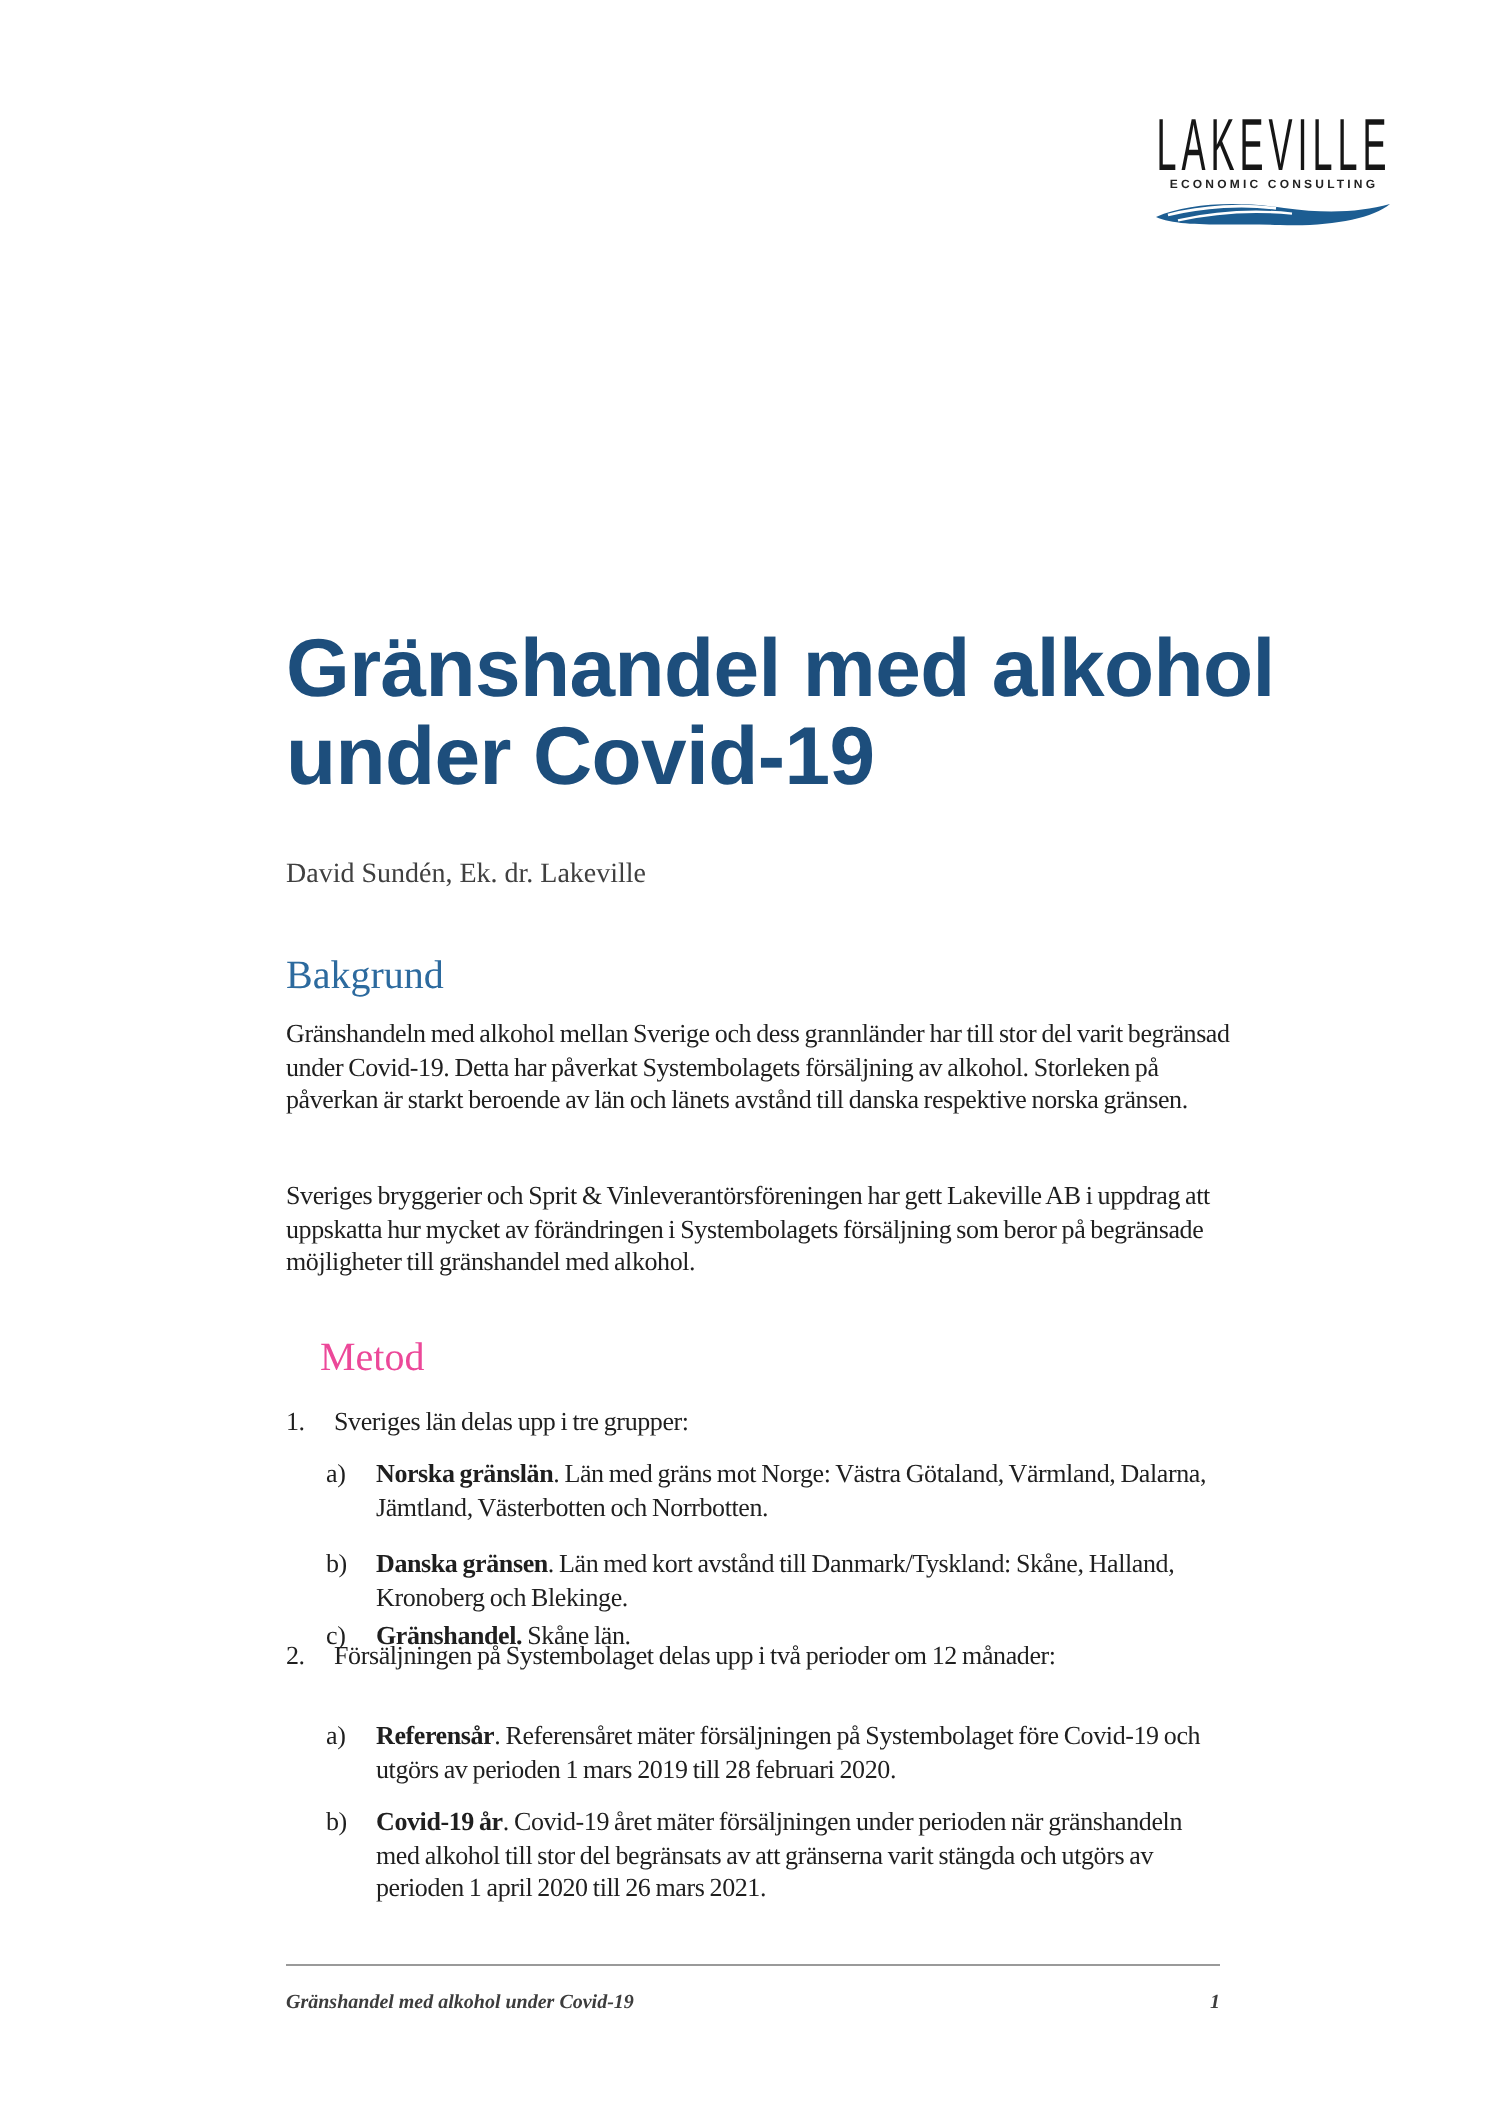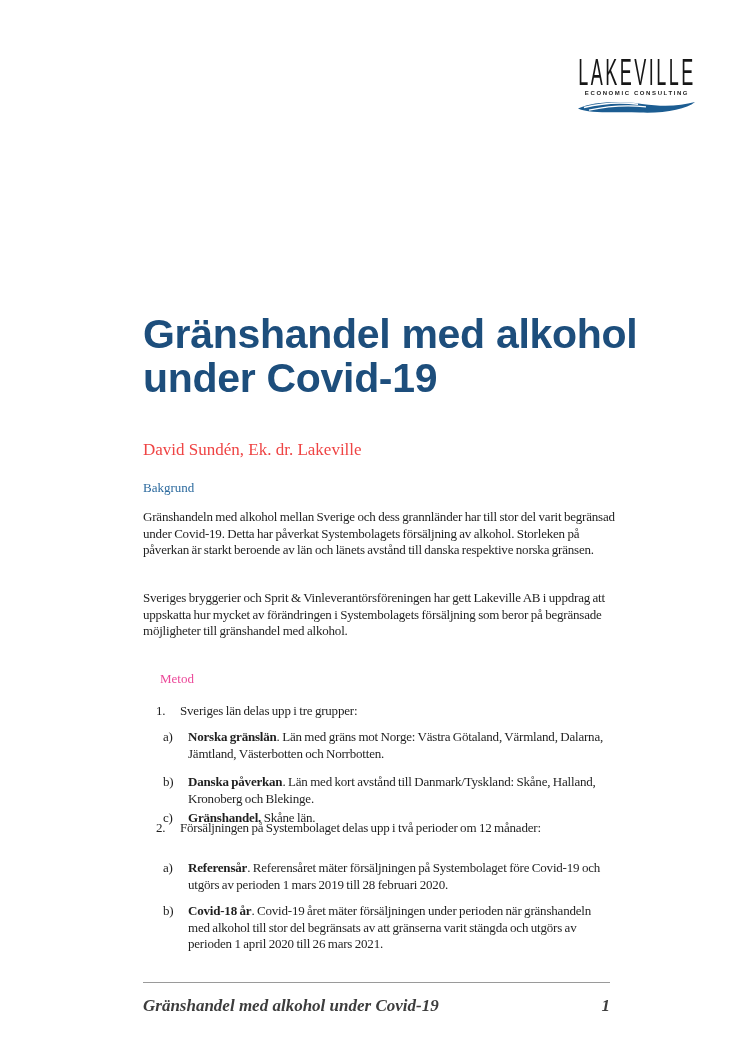--- a/index.html
+++ b/index.html
@@ -27,46 +27,46 @@
   }
   .logo-wave{display:block;margin-top:3px;}
   
   .doc-title{
     position:absolute;left:143px;top:312px;
     font-family:"Liberation Sans", sans-serif;
     font-size:41px;font-weight:700;line-height:44px;
     letter-spacing:-0.3px;
   }
   
-  .author{position:absolute;left:143px;top:440px;font-size:17px;color:#ef4444;}
+  .author{position:absolute;left:143px;top:430px;font-size:14px;color:#404040;}
   
   .section-heading{
     position:absolute;left:143px;
-    font-size:13px;font-weight:400;line-height:24px;
+    font-size:20px;font-weight:400;line-height:24px;
   }
   
   .para{
     position:absolute;left:143px;width:480px;
     font-size:13px;line-height:16.6px;
     letter-spacing:-0.2px;word-spacing:-0.5px;
   }
   
   .list-item{position:absolute;left:143px;width:480px;
-    font-size:13px;line-height:16.6px;letter-spacing:-0.2px;word-spacing:-0.5px;margin-left:13px;}
+    font-size:13px;line-height:16.6px;letter-spacing:-0.2px;word-spacing:-0.5px;}
   .list-item .num{display:inline-block;width:24px;}
   .sub-item{position:absolute;left:163px;width:447px;
     font-size:13px;line-height:16.6px;letter-spacing:-0.2px;word-spacing:-0.5px;
     display:flex;}
   .sub-item .marker{flex:0 0 25px;}
   .sub-item .stext{flex:1 1 auto;}
   .sub-item .stext b{font-weight:700;}
   
   .footer-rule{position:absolute;left:143px;top:982px;width:467px;height:1px;background:#9a9a9a;}
   .footer{position:absolute;left:143px;top:996px;width:467px;
-    font-size:17px;font-style:italic;font-weight:600;color:#3d3d3d;
+    font-size:10px;font-style:italic;font-weight:600;color:#3d3d3d;
     display:flex;justify-content:space-between;}
 </style>
 </head>
 <body>
 
 <div class="page">
 
   <div class="logo">
     <div class="logo-name">LAKEVILLE</div>
     <div class="logo-tagline">ECONOMIC CONSULTING</div>
@@ -94,40 +94,40 @@
     <span class="num">1.</span><span>Sveriges län delas upp i tre grupper:</span>
   </div>
 
   <div class="sub-item" style="top:729px;">
     <span class="marker">a)</span>
     <span class="stext"><b>Norska gränslän</b><span>. Län med gräns mot Norge: Västra Götaland, Värmland, Dalarna, Jämtland, Västerbotten och Norrbotten.</span></span>
   </div>
 
   <div class="sub-item" style="top:774px;">
     <span class="marker">b)</span>
-    <span class="stext"><b>Danska påverkan</b><span>. Län med kort avstånd till Danmark/Tyskland: Skåne, Halland, Kronoberg och Blekinge.</span></span>
+    <span class="stext"><b>Danska gränsen</b><span>. Län med kort avstånd till Danmark/Tyskland: Skåne, Halland, Kronoberg och Blekinge.</span></span>
   </div>
 
   <div class="sub-item" style="top:810px;">
     <span class="marker">c)</span>
     <span class="stext"><b>Gränshandel.</b><span> Skåne län.</span></span>
   </div>
 
   <div class="list-item" style="top:820px;">
     <span class="num">2.</span><span>Försäljningen på Systembolaget delas upp i två perioder om 12 månader:</span>
   </div>
 
   <div class="sub-item" style="top:860px;">
     <span class="marker">a)</span>
     <span class="stext"><b>Referensår</b><span>. Referensåret mäter försäljningen på Systembolaget före Covid-19 och utgörs av perioden 1 mars 2019 till 28 februari 2020.</span></span>
   </div>
 
   <div class="sub-item" style="top:903px;">
     <span class="marker">b)</span>
-    <span class="stext"><b>Covid-18 år</b><span>. Covid-19 året mäter försäljningen under perioden när gränshandeln med alkohol till stor del begränsats av att gränserna varit stängda och utgörs av perioden 1 april 2020 till 26 mars 2021.</span></span>
+    <span class="stext"><b>Covid-19 år</b><span>. Covid-19 året mäter försäljningen under perioden när gränshandeln med alkohol till stor del begränsats av att gränserna varit stängda och utgörs av perioden 1 april 2020 till 26 mars 2021.</span></span>
   </div>
 
   <div class="footer-rule"></div>
   <div class="footer">
     <span>Gränshandel med alkohol under Covid-19</span>
     <span>1</span>
   </div>
 
 </div>
 

